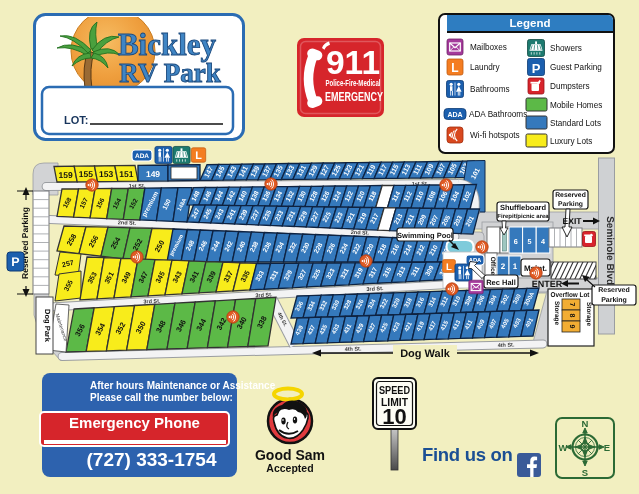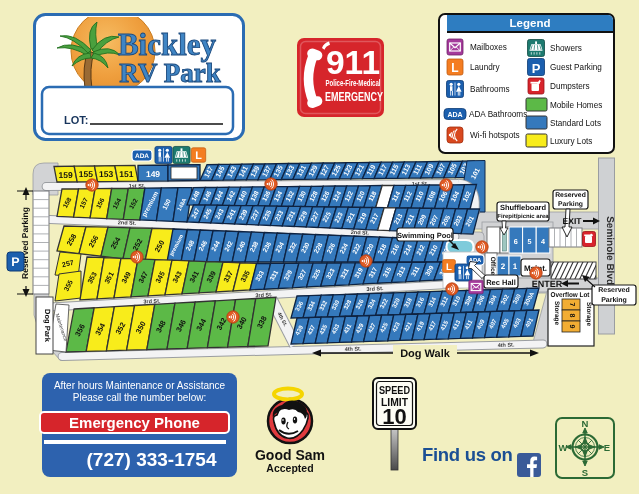--- a/index.html
+++ b/index.html
@@ -812,22 +812,22 @@
 <text x="112" y="76" font-size="8.2" fill="#111">Dumpsters</text>
 <rect x="88" y="85" width="21" height="13" rx="1.5" fill="#5cb947" stroke="#333" stroke-width="1"></rect>
 <text x="112" y="94.5" font-size="8.2" fill="#111">Mobile Homes</text>
 <rect x="88" y="103" width="21" height="13" rx="1.5" fill="#3579bc" stroke="#333" stroke-width="1"></rect>
 <text x="112" y="112.5" font-size="8.2" fill="#111">Standard Lots</text>
 <rect x="88" y="121" width="21" height="13" rx="1.5" fill="#f8ec1b" stroke="#333" stroke-width="1"></rect>
 <text x="112" y="130.5" font-size="8.2" fill="#111">Luxury Lots</text>
 </svg>
 
 <div class="abs" style="left:42px;top:373px;width:195px;height:104px;background:#2d62ae;border-radius:8px;"></div>
-<div class="abs" style="left:42px;top:380px;width:195px;text-align:center;color:#fff;font-size:10px;font-weight:normal;line-height:11.5px;">After hours Maintenance or Assistance<br>Please call the number below:</div>
-<div class="abs" style="left:39px;top:411px;width:191px;height:23px;background:#d6252b;border:2px solid #fff;border-radius:5px;box-sizing:border-box;color:#fff;font-weight:bold;font-size:15px;text-align:center;line-height:19px;">Emergency Phone</div>
+<div class="abs" style="left:42px;top:380px;width:195px;text-align:left;color:#fff;font-size:10px;font-weight:bold;line-height:11.5px;padding-left:48px;">After hours Maintenance or Assistance<br>Please call the number below:</div>
+<div class="abs" style="left:39px;top:411px;width:191px;height:36px;background:#d6252b;border:2px solid #fff;border-radius:5px;box-sizing:border-box;color:#fff;font-weight:bold;font-size:15px;text-align:center;line-height:19px;">Emergency Phone</div>
 <div class="abs" style="left:44px;top:440px;width:182px;height:3.5px;background:#fff;"></div>
 <div class="abs" style="left:42px;top:449px;width:219px;text-align:center;color:#fff;font-size:19px;font-weight:bold;">(727) 333-1754</div>
 
 <svg class="abs" style="left:254px;top:384px" width="72" height="92" viewBox="0 0 72 92">
 <circle cx="36" cy="37" r="22" fill="#e03a3e" stroke="#111" stroke-width="2.5"></circle>
 <ellipse cx="34" cy="10" rx="14" ry="5.5" fill="none" stroke="#f5d500" stroke-width="4"></ellipse>
 <path d="M20,38 q-2,-6 3,-7 q3,-11 15,-10 q9,1 12,7 q5,0 4,6 q-1,6 -5,12 q-7,10 -16,8 q-10,-2 -13,-16 z" fill="#fff" stroke="#111" stroke-width="1.6"></path>
 <path d="M19,34 q-2,-10 9,-13 q7,-7 17,-3 q9,4 8,12 q0,3 -2,5 q-1,-6 -7,-7 q-3,-4 -9,-2 q-6,-3 -11,2 q-4,2 -5,6 z" fill="#111"></path>
 <g fill="#111">
       <ellipse cx="29.5" cy="37" rx="2.2" ry="3.4"></ellipse>

